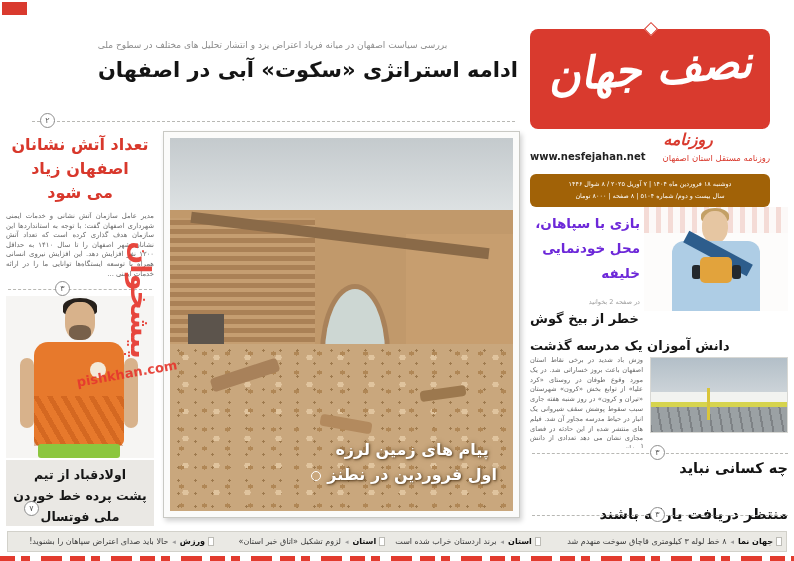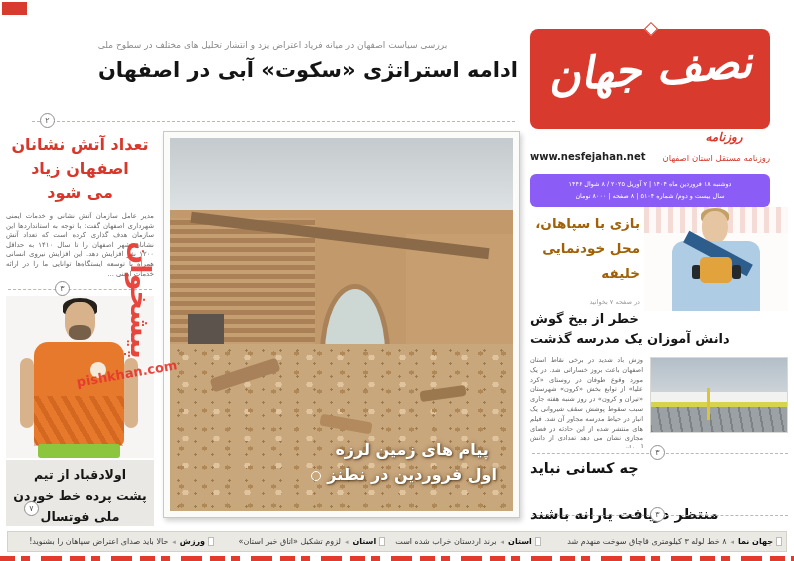--- a/index.html
+++ b/index.html
@@ -23,62 +23,62 @@
             font-size:8px; color:#555; text-align:center; line-height:14px; background:#fff; }
   .c-lead { left:40px; top:113px; }
 
   
   .logo-box { left:530px; top:29px; width:240px; height:100px; background:#d93a2e;
             border-radius:8px; overflow:visible; }
   .logo-diamond { left:116px; top:-5px; width:10px; height:10px; background:#fff;
             transform:rotate(45deg); border:1px solid #d93a2e; }
   .logo-title { left:0; top:14px; width:240px; text-align:center; color:#fff;
             font-size:44px; font-weight:bold; font-style:italic; transform:rotate(-4deg); }
-  .logo-sub { left:684px; top:130px; width:80px; text-align:center; color:#d93a2e;
-            font-size:12px; font-weight:bold; font-style:italic; }
+  .logo-sub { left:648px; top:130px; width:80px; text-align:center; color:#d93a2e;
+            font-size:16px; font-weight:bold; font-style:italic; }
   .website { left:530px; top:151px; width:120px; font-size:10px; font-weight:bold;
             color:#222; direction:ltr; text-align:left; }
   .tagline { left:630px; top:153px; width:140px; text-align:right; font-size:8.5px;
             color:#d93a2e; }
-  .date-bar { left:530px; top:174px; width:240px; height:33px; background:#8b5cf6;
+  .date-bar { left:530px; top:174px; width:240px; height:33px; background:#a16207;
             border-radius:6px; color:#fff; text-align:center; padding-top:4px; }
   .date-line { font-size:6.4px; line-height:12px; }
 
   
   .sep-photo { left:644px; top:207px; width:144px; height:104px; background:#fdfcfb; overflow:hidden; }
   .sep-stripes { left:0; top:0; width:144px; height:26px;
             background:repeating-linear-gradient(90deg,#f4dbd6 0 5px,#fcf9f8 5px 12px); }
   .sep-hair { left:57px; top:1px; width:28px; height:15px; background:#c3a066; border-radius:50% 50% 30% 30%; }
   .sep-head { left:58px; top:4px; width:26px; height:32px; background:#e6c6a2; border-radius:46%; }
   .sep-body { left:28px; top:34px; width:88px; height:70px; background:#aecde5; border-radius:12px 12px 0 0; }
   .sep-sash { left:38px; top:40px; width:72px; height:13px; background:#2d5d8c; transform:rotate(28deg); }
   .sep-glove { left:56px; top:50px; width:32px; height:26px; background:#e2a33c; border-radius:5px; }
   .sep-wrist-l { left:48px; top:58px; width:9px; height:14px; background:#24292e; border-radius:3px; }
   .sep-wrist-r { left:88px; top:58px; width:9px; height:14px; background:#24292e; border-radius:3px; }
   .sep-headline { left:528px; top:211px; width:112px; text-align:right;
-            font-size:13.5px; font-weight:bold; color:#a16207; line-height:25px; }
+            font-size:13.5px; font-weight:bold; color:#6d28d9; line-height:25px; }
   .sep-note { left:528px; top:298px; width:112px; text-align:right; font-size:6.5px; color:#9a9a9a; }
 
   
   .school-h { width:258px; left:530px; text-align:left; font-size:13px; font-weight:bold; color:#151515; }
-  .school-h1 { top:311px; } .school-h2 { top:331px; }
+  .school-h1 { top:311px; } .school-h2 { top:338px; }
   .school-body { left:530px; top:356px; width:113px; font-size:6.6px; line-height:9.8px;
             color:#676767; text-align:justify; max-height:92px; overflow:hidden; }
   .school-photo { left:650px; top:357px; width:138px; height:76px; overflow:hidden; border:1px solid #d8d8d4; }
   .sch-sky { left:0; top:0; width:138px; height:34px; background:linear-gradient(#b3bfc8,#ccd3d8); }
   .sch-bldg { left:0; top:34px; width:138px; height:10px; background:#f2f3f0; }
   .sch-stripe { left:0; top:44px; width:138px; height:5px; background:#d6d44e; }
   .sch-ground { left:0; top:49px; width:138px; height:27px; background:#9ba1a4;
             background-image:repeating-linear-gradient(80deg, rgba(50,50,55,.28) 0 2px, transparent 2px 10px); }
   .sch-pole { left:56px; top:30px; width:3px; height:32px; background:#d9c53b; }
 
   .rc-divider { left:532px; width:256px; }
   .d-sub1 { top:453px; } .c-sub1 { left:650px; top:445px; }
   .d-sub2 { top:515px; } .c-sub2 { left:650px; top:507px; }
-  .subsidy { width:258px; left:530px; text-align:left; font-size:14.5px; font-weight:bold; color:#141414; }
+  .subsidy { width:258px; left:530px; text-align:right; font-size:14.5px; font-weight:bold; color:#141414; }
   .subsidy-1 { top:460px; } .subsidy-2 { top:506px; }
 
   
   .main-photo { left:163px; top:131px; width:357px; height:387px; background:#fbfbfa;
             border:1px solid #c9c9c4; box-shadow:2px 3px 5px rgba(0,0,0,.18); }
   .mp-inner { left:6px; top:6px; width:343px; height:373px; overflow:hidden; background:#ef4444; }
   .mp-sky { left:0; top:0; width:343px; height:112px; background:linear-gradient(#c4cacd,#e1e5e6 75%); }
   .mp-wall { left:0; top:72px; width:343px; height:150px; background:#c1996b; }
   .mp-brick { left:0; top:80px; width:145px; height:160px;
             background:repeating-linear-gradient(0deg,#aa8156 0 5px,#c59e71 5px 9px); }
@@ -179,21 +179,21 @@
     <div class="abs sep-sash"></div>
     <div class="abs sep-wrist-l"></div>
     <div class="abs sep-wrist-r"></div>
     <div class="abs sep-glove"></div>
   </div>
   <div class="abs sep-headline">
     <div>بازی با سپاهان،</div>
     <div>محل خودنمایی</div>
     <div>خلیفه</div>
   </div>
-  <div class="abs sep-note">در صفحه ۷ بخوانید</div>
+  <div class="abs sep-note">در صفحه 2 بخوانید</div>
 
   <div class="abs school-h school-h1">خطر از بیخ گوش</div>
   <div class="abs school-h school-h2">دانش آموزان یک مدرسه گذشت</div>
   <div class="abs school-body">وزش باد شدید در برخی نقاط استان اصفهان باعث بروز خساراتی شد. در یک مورد وقوع طوفان در روستای «کرد علیا» از توابع بخش «کرون» شهرستان «تیران و کرون» در روز شنبه هفته جاری سبب سقوط پوشش سقف شیروانی یک انبار در حیاط مدرسه مجاور آن شد. فیلم های منتشر شده از این حادثه در فضای مجازی نشان می دهد تعدادی از دانش آموزان ...</div>
   <div class="abs school-photo">
     <div class="abs sch-sky"></div>
     <div class="abs sch-bldg"></div>
     <div class="abs sch-stripe"></div>
     <div class="abs sch-ground"></div>
     <div class="abs sch-pole"></div>

